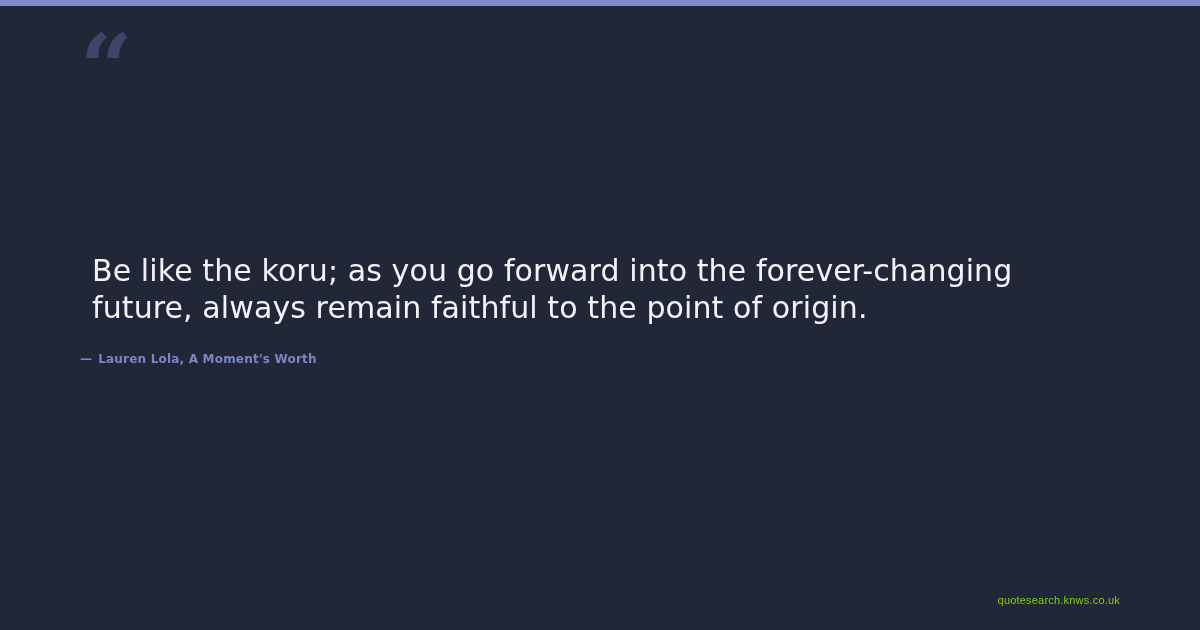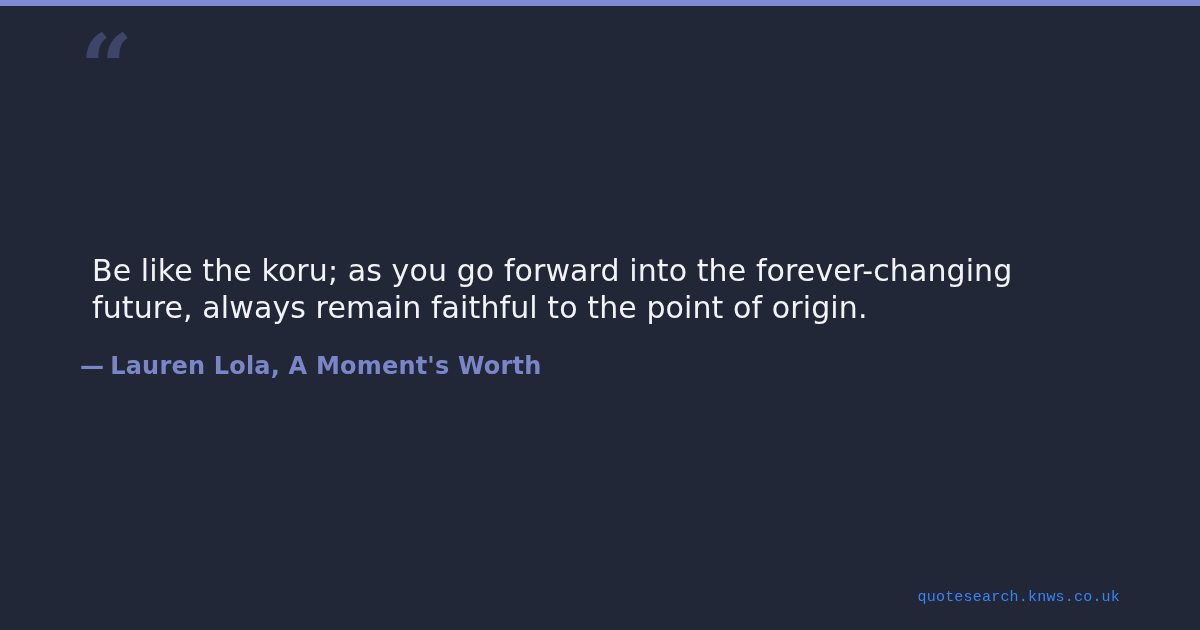--- a/index.html
+++ b/index.html
@@ -58,38 +58,38 @@
     font-weight: 400;
     line-height: 37px;
     color: #f2f3f7;
     margin: 12px;
     letter-spacing: 0.1px;
   }
 
   .attribution {
     margin: 26px 0 0 0;
     font-family: "DejaVu Sans", sans-serif;
-    font-size: 24px;
+    font-size: 12px;
     font-weight: 700;
     color: #7b86c8;
     letter-spacing: 0.2px;
   }
 
   .attribution .dash {
     margin-right: 6px;
   }
 
   .watermark {
     position: absolute;
     right: 80px;
     bottom: 24px;
-    font-family: Liberation Mono, monospace;
-    font-size: 15px;
+    font-family: Liberation Sans, sans-serif;
+    font-size: 11px;
     font-weight: 400;
-    color: #3b82f6;
+    color: #84cc16;
     letter-spacing: 0.2px;
   }
 </style>
 </head>
 <body>
 
 <div class="card">
 
   <div class="accent-bar"></div>
 

